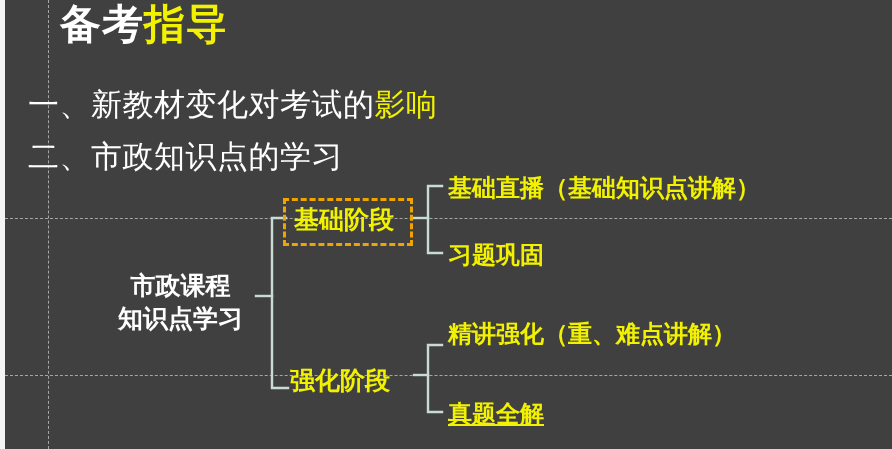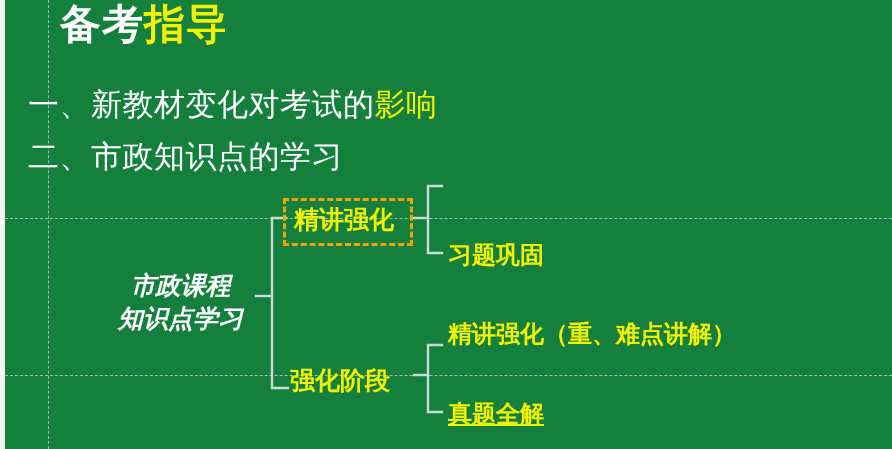--- a/index.html
+++ b/index.html
@@ -11,21 +11,21 @@
     width: 892px;
     height: 449px;
     background: #f2f2f2;
     font-family: "DejaVu Sans", "Liberation Sans", sans-serif;
     overflow: hidden;
   }
   #slide {
     position: relative;
     width: 892px;
     height: 449px;
-    background: #15803d;
+    background: #404040;
     overflow: hidden;
   }
 
   
   .edge-strip {
     position: absolute;
     left: 0; top: 0;
     width: 5px; height: 449px;
     background: #f4f4f4;
     z-index: 6;
@@ -75,21 +75,20 @@
   #item-2 { left: 28px; top: 141px; }
 
   .node-root {
     left: 118px;
     top: 269px;
     font-size: 25px;
     font-weight: bold;
     text-align: center;
     line-height: 1.32;
     white-space: pre-line;
-    font-style: italic;
   }
 
   .stage-label {
     font-size: 25px;
     font-weight: bold;
   }
   #stage-1 {
     left: 288px;
     top: 205px;
     padding: 2px 6px;
@@ -155,21 +154,22 @@
 
       <path d="M 442 345 L 428 345 L 428 412 L 442 412"></path>
       <path d="M 428 375 L 414 375"></path>
     </g>
   </svg>
 
   <div class="txt node-root white">市政课程
 知识点学习</div>
 
   <div id="stage-1-box"></div>
-  <div id="stage-1" class="txt stage-label yellow">精讲强化</div>
+  <div id="stage-1" class="txt stage-label yellow">基础阶段</div>
 
   <div id="stage-2" class="txt stage-label yellow">强化阶段</div>
 
+  <div id="leaf-1" class="txt leaf yellow">基础直播（基础知识点讲解）</div>
   <div id="leaf-2" class="txt leaf yellow">习题巩固</div>
   <div id="leaf-3" class="txt leaf yellow">精讲强化（重、难点讲解）</div>
   <div id="leaf-4" class="txt leaf yellow">真题全解</div>
 
 </div>
 
 </body></html>

